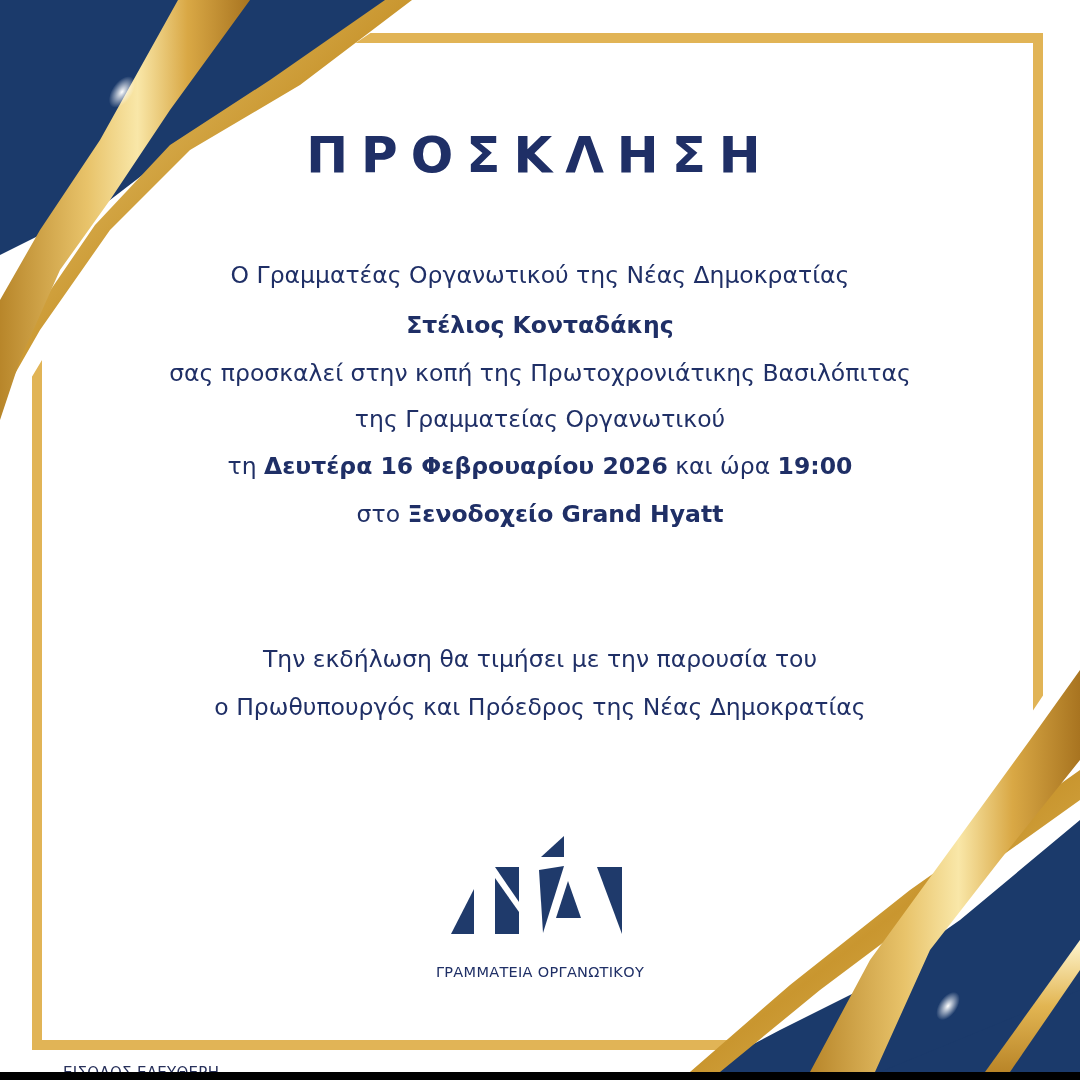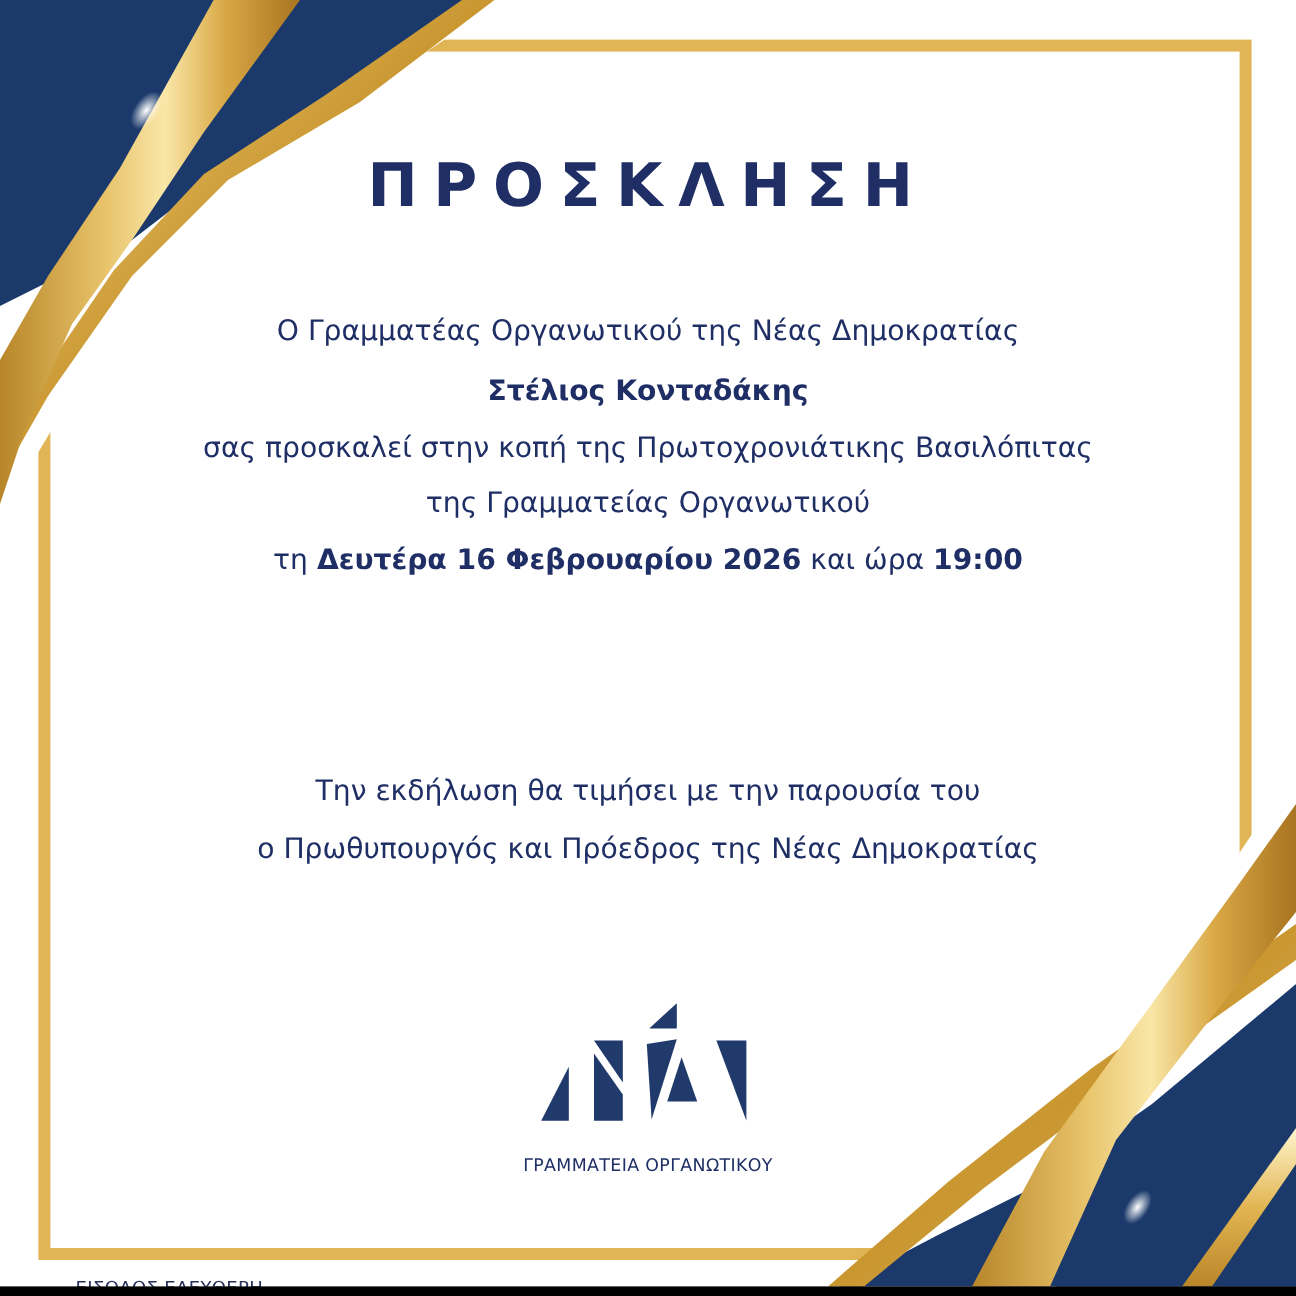--- a/index.html
+++ b/index.html
@@ -70,20 +70,21 @@
     <ellipse cx="948" cy="1006" rx="16" ry="9" fill="url(#sparkle)" transform="rotate(-55 948 1006)"></ellipse>
   </svg>
 
   <div class="title">ΠΡΟΣΚΛΗΣΗ</div>
 
   <div class="line" style="top:311px"><b>Στέλιος Κονταδάκης</b></div>
   <div class="line" style="top:261px">Ο Γραμματέας Οργανωτικού της Νέας Δημοκρατίας</div>
   <div class="line" style="top:359px">σας προσκαλεί στην κοπή της Πρωτοχρονιάτικης Βασιλόπιτας</div>
   <div class="line" style="top:405px">της Γραμματείας Οργανωτικού</div>
   <div class="line" style="top:452px"><span>τη </span><b>Δευτέρα 16 Φεβρουαρίου 2026</b><span> και ώρα </span><b>19:00</b></div>
+  <div class="line" style="top:500px"><span>στο </span><b>Ξενοδοχείο Grand Hyatt</b></div>
 
   <div class="line" style="top:645px">Την εκδήλωση θα τιμήσει με την παρουσία του</div>
   <div class="line" style="top:693px">ο Πρωθυπουργός και Πρόεδρος της Νέας Δημοκρατίας</div>
 
   <svg class="logo" viewBox="0 0 1080 1080">
     <g fill="#1f3a6b">
 
       <polygon points="451,934 474,889 474,934"></polygon>
 
       <polygon points="495,867 519,867 519,902"></polygon>

